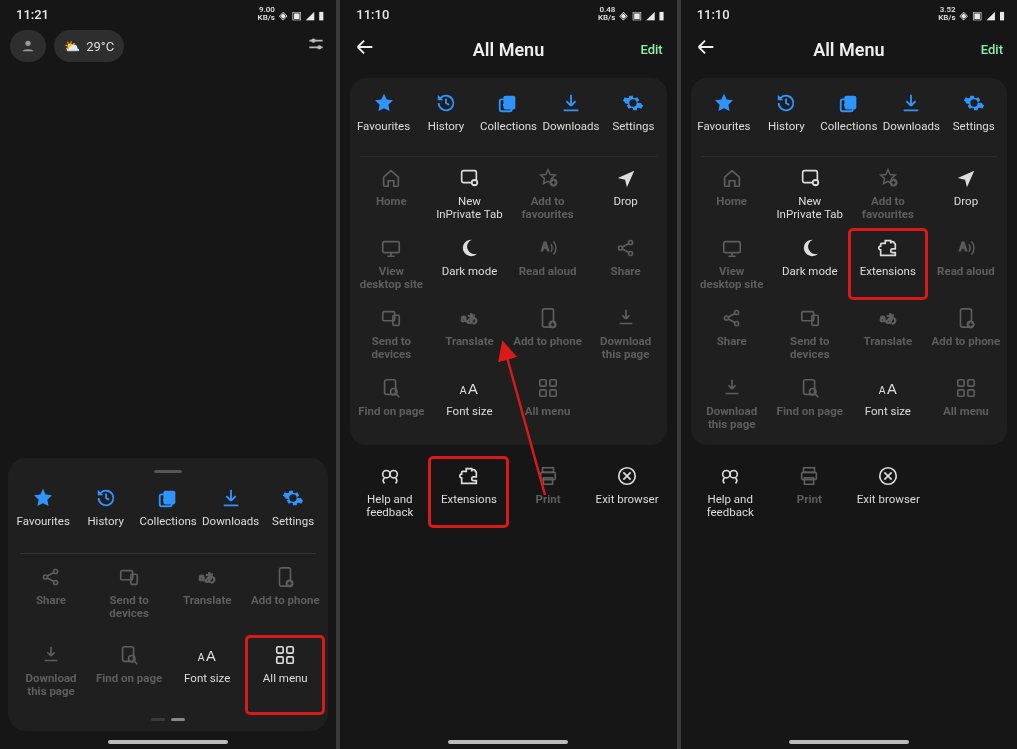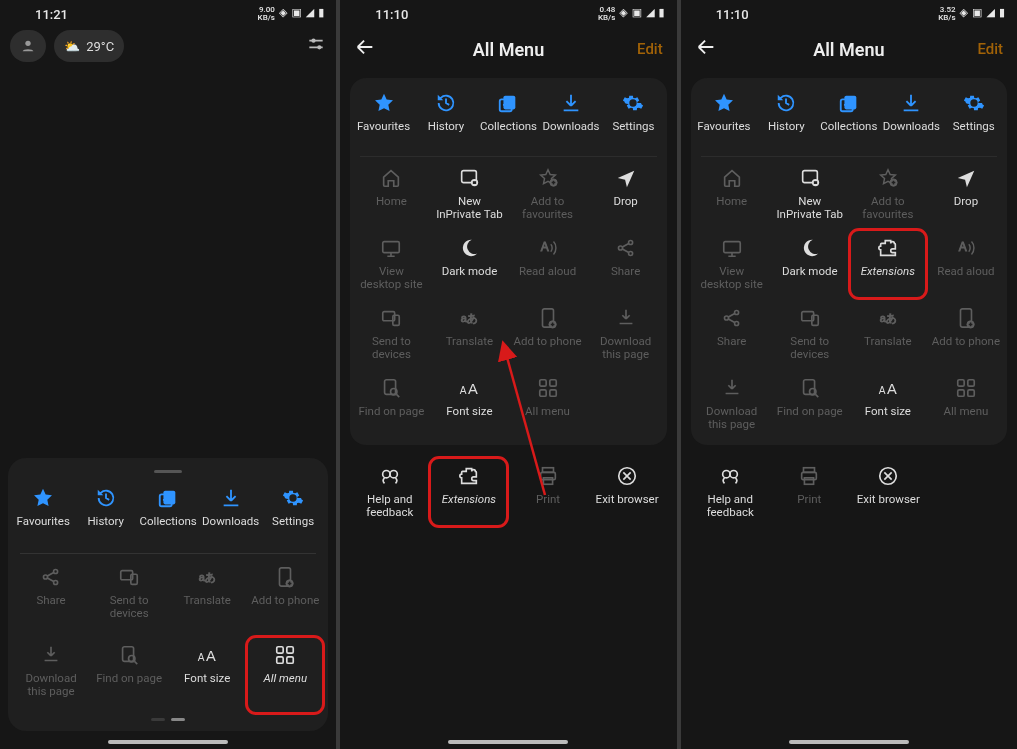--- a/index.html
+++ b/index.html
@@ -24,23 +24,22 @@
   
   .statusbar {
     height: 26px;
     display: flex;
     justify-content: space-between;
     align-items: center;
     padding: 2px 12px 0 16px;
     color: #e8e8e8;
     font-size: 13px;
     font-weight: 500;
-    margin-left: 19px;
-  }
-  .status-icons { display:flex; gap:4px; align-items:flex-start; font-size:11px;}
+  }
+  .status-icons { display:flex; gap:4px; align-items:flex-end; font-size:11px;}
   .status-icons .kbs { font-size:8px; line-height:8px; text-align:right;}
   
   .toprow {
     height: 40px;
     display:flex;
     align-items:center;
     padding: 6px 10px;
     gap:8px;
   }
   .pill {
@@ -99,42 +98,41 @@
     justify-content:flex-start;
     padding:8px 2px;
     gap:6px;
     color:#ddd;
     font-size:11.5px;
     text-align:center;
     line-height:13px;
     min-height:70px;
   }
   .item.big{min-height:78px;}
-  .item.dim { color:#5e5e5e; }
+  .item.dim { color:#5e5e5e;font-weight:bold; }
   .item.dim .icn{color:#5e5e5e;fill:#5e5e5e;stroke:#5e5e5e;}
   .item .icn { width:22px;height:22px;display:flex;align-items:center;justify-content:center;color:#ddd;}
   .item .icn svg{width:22px;height:22px;}
   .item.accent .icn{color:#2f94ff;}
   .item.accent .icn svg{fill:#2f94ff;}
   .pageheader{
     height:46px;display:flex;align-items:center;justify-content:center;position:relative;color:#eee;font-size:18px;font-weight:600;
   }
   .pageheader .back{position:absolute;left:14px;color:#eee;}
-  .pageheader .edit{position:absolute;right:14px;color:#a16207;font-size:15px;font-weight:500;}
+  .pageheader .edit{position:absolute;right:14px;color:#86efac;font-size:13px;font-weight:500;}
   .card{
     margin:6px 10px;
     background:#1f1f1f;
     border-radius:16px;
     padding:6px 2px;
   }
   .hl{
     outline:3px solid #d81a1a;
     outline-offset:-2px;
-    border-radius:10px;
-    font-style:italic;
+    border-radius:4px;
   }
   .navind{
     position:absolute;bottom:5px;left:50%;transform:translateX(-50%);
     width:120px;height:4px;border-radius:4px;background:#bbb;
   }
   .pagerdots{display:flex;gap:6px;justify-content:center;margin-top:4px;}
   .pagerdots span{width:14px;height:3px;border-radius:2px;background:#3a3a3a;}
   .pagerdots span.on{background:#888;}
   
   .arrowwrap{position:absolute;pointer-events:none;}

